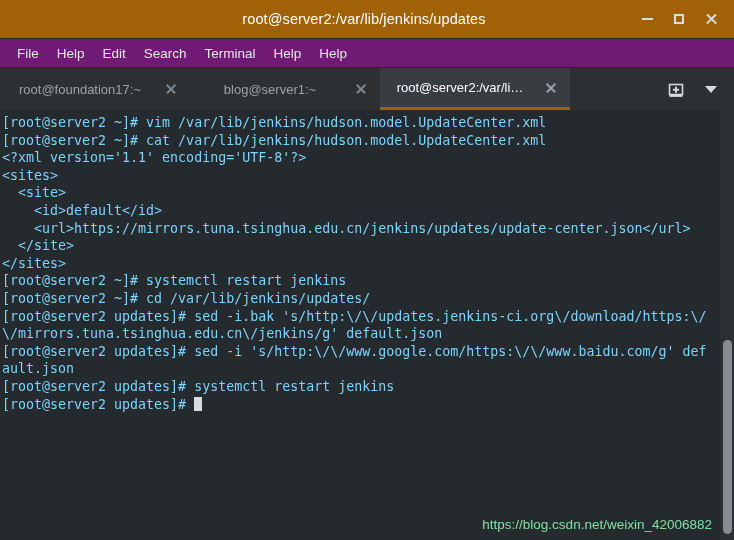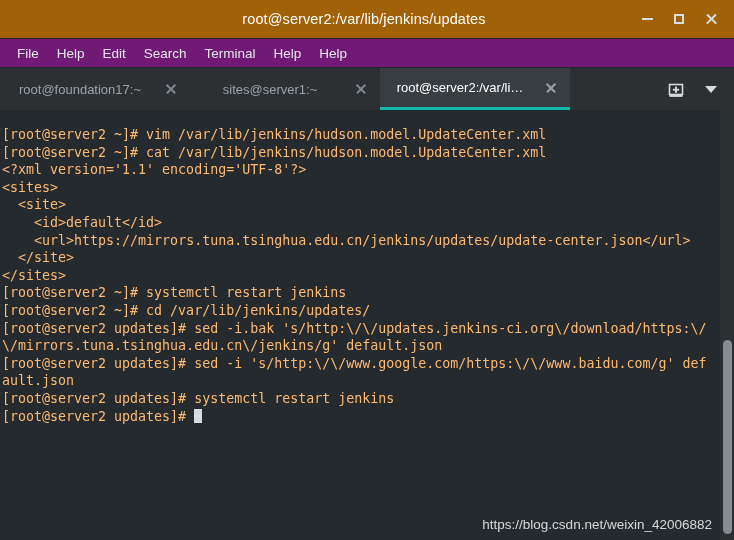--- a/index.html
+++ b/index.html
@@ -119,21 +119,21 @@
     width: 190px;
     flex: 0 0 190px;
     display: flex;
     align-items: center;
     position: relative;
     cursor: default;
     box-sizing: border-box;
   }
   .tab.active {
     background: #383d41;
-    border-bottom: 3px solid #14b8a6;
+    border-bottom: 3px solid #a16207;
   }
   .tab-label {
     flex: 1;
     text-align: center;
     font-size: 13px;
     color: #9aa2a8;
     white-space: nowrap;
     overflow: hidden;
     text-overflow: ellipsis;
   }
@@ -191,26 +191,26 @@
   
   .terminal {
     flex: 1;
     position: relative;
     background: #242a2d;
     overflow: hidden;
   }
   .term-text {
     position: absolute;
     left: 2px;
-    top: 16px;
+    top: 4px;
     right: 20px;
     font-family: "DejaVu Sans Mono", "Liberation Mono", monospace;
     font-size: 13.3px;
     line-height: 17.6px;
-    color: #fdba74;
+    color: #7dd3fc;
     white-space: pre-wrap;
     word-break: break-all;
     overflow-wrap: anywhere;
   }
   .cursor {
     display: inline-block;
     width: 8px;
     height: 14px;
     background: #d8dcde;
     vertical-align: -2px;
@@ -235,21 +235,21 @@
     background: #868d92;
     top: 230px;
     bottom: 6px;
   }
 
   
   .watermark {
     position: absolute;
     right: 22px;
     bottom: 8px;
-    color: #e5e5e5;
+    color: #86efac;
     font-size: 13.5px;
     font-family: "Liberation Sans", sans-serif;
     white-space: nowrap;
     opacity: .92;
   }
 </style>
 </head>
 <body>
 
 <div id="app">
@@ -281,21 +281,21 @@
 
   <div class="tabbar">
     <div class="tabs">
 
       <div class="tab">
         <div class="tab-label">root@foundation17:~</div>
         <div class="tab-close"></div>
       </div>
 
       <div class="tab">
-        <div class="tab-label">sites@server1:~</div>
+        <div class="tab-label">blog@server1:~</div>
         <div class="tab-close"></div>
       </div>
 
       <div class="tab active">
         <div class="tab-label">root@server2:/var/li…</div>
         <div class="tab-close"></div>
       </div>
 
     </div>
 

